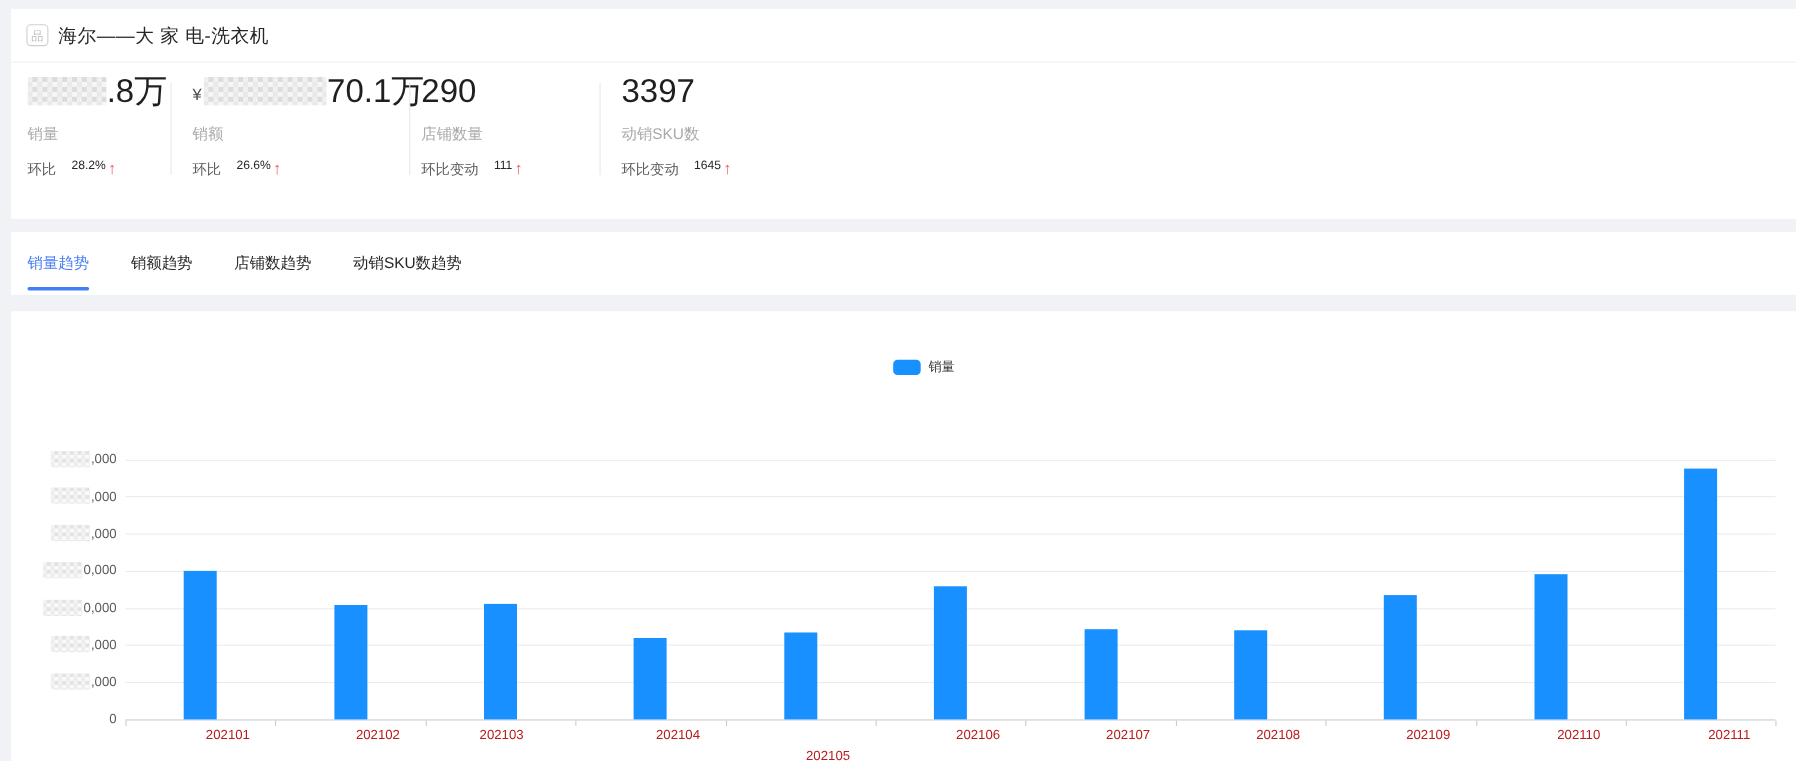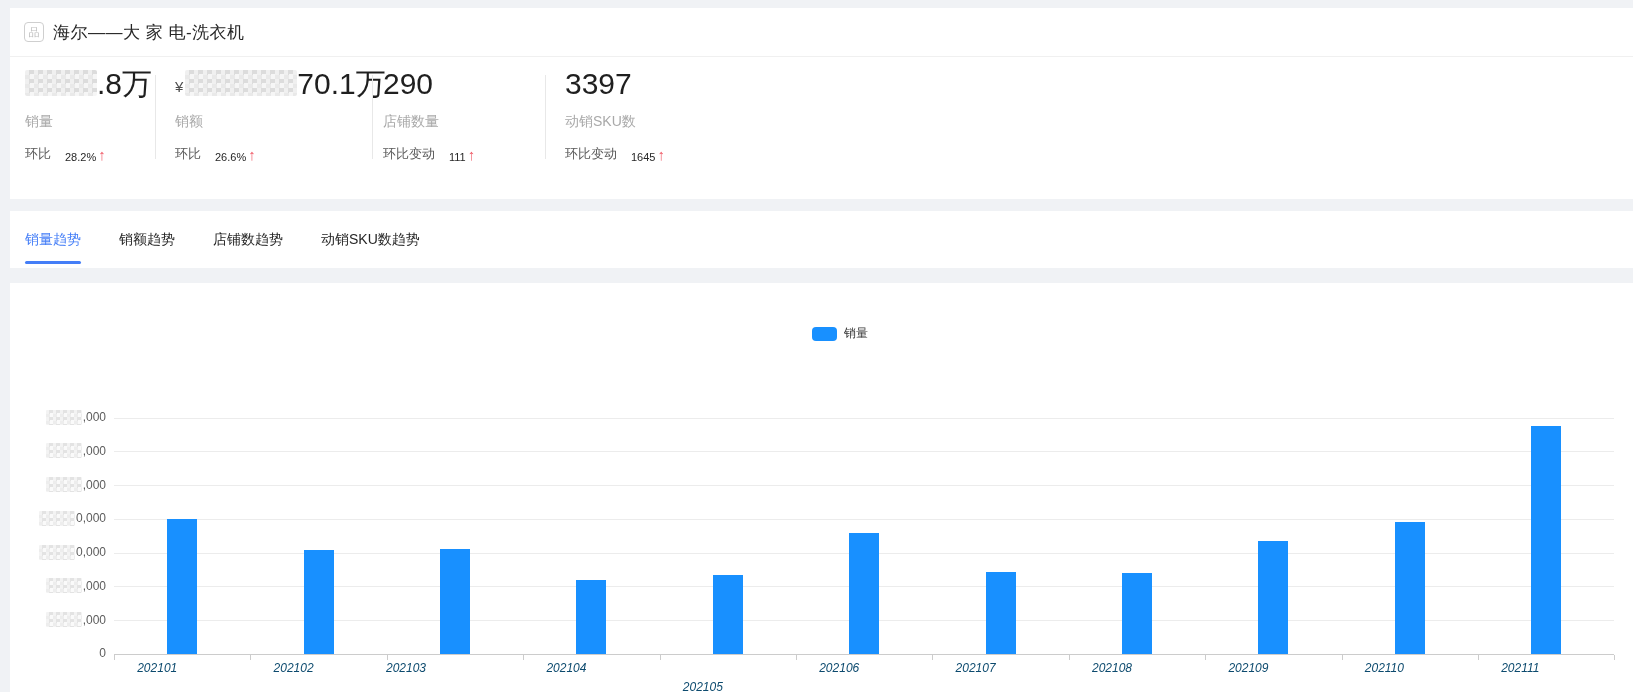--- a/index.html
+++ b/index.html
@@ -12,21 +12,21 @@
   .hdr-row { height:49px; border-bottom:1px solid #f0f0f0; display:flex; align-items:center; padding-left:14px; }
   .brand-ic { width:20px; height:20px; border:1px solid #cfcfcf; border-radius:4px; color:#bdbdbd;
               font-size:11px; display:flex; align-items:center; justify-content:center; margin-right:9px; }
   .title { font-size:17px; color:#262626; letter-spacing:0.5px; }
   .stats { position:relative; height:140px; }
   .stat { position:absolute; top:0; }
   .stat .val { position:absolute; top:10px; left:0; font-size:30px; color:#1f1f1f; white-space:nowrap;
                display:flex; align-items:flex-end; line-height:34px; }
   .stat .cur { font-size:15px; color:#4d4d4d; line-height:28px; margin-right:2px; }
   .stat .lbl { position:absolute; top:56px; left:0; font-size:14px; color:#a9a9a9; white-space:nowrap; }
-  .stat .delta { position:absolute; top:88px; left:0; display:flex; align-items:flex-end; white-space:nowrap; }
+  .stat .delta { position:absolute; top:88px; left:0; display:flex; align-items:flex-start; white-space:nowrap; }
   .delta .dlbl { font-size:13px; color:#595959; margin-right:14px; }
   .delta .dval { font-size:11px; color:#262626; }
   .delta .arr { font-size:15px; color:#f05e6a; margin-left:2px; font-weight:bold; }
   .vdiv { position:absolute; top:18px; width:1px; height:84px; background:#e8e8e8; }
   .mosaic { display:inline-block; height:26px; border-radius:2px; align-self:center; margin-bottom:2px;
             background-image:conic-gradient(#dcdcdc 25%, #f6f6f6 0 50%, #e9e9e9 0 75%, #f0f0f0 0);
             background-size:9px 9px; filter:blur(0.5px); }
   .mosaic.m1 { width:72px; }
   .mosaic.m2 { width:112px; }
 
@@ -44,21 +44,21 @@
   .legend-swatch { width:25px; height:14px; border-radius:4px; background:#1890ff; }
   .legend-label { font-size:12px; color:#333; }
   .gridline { position:absolute; height:1px; background:#ececec; }
   .axisline { position:absolute; height:1px; background:#cccccc; }
   .xtickmark { position:absolute; width:1px; height:5px; background:#cccccc; }
   .ylabel { position:absolute; left:0; width:96px; display:flex; justify-content:flex-end; align-items:center;
             font-size:12px; color:#5c5c5c; white-space:nowrap; }
   .ylabel .mask { display:inline-block; width:36px; height:15px; border-radius:1px; margin-right:1px;
             background-image:conic-gradient(#e3e3e3 25%, #fafafa 0 50%, #ededed 0 75%, #f3f3f3 0);
             background-size:7px 7px; filter:blur(0.4px); }
-  .xlabel { position:absolute; width:90px; text-align:left; font-size:12px; color:#0c4a6e;font-style:italic; }
+  .xlabel { position:absolute; width:90px; text-align:right; font-size:12px; color:#b91c1c; }
   .bar { position:absolute; width:30px; }
 </style>
 </head>
 <body>
 
 <div id="screen">
 
   <div class="card" id="cardA">
     <div class="hdr-row">
       <span class="brand-ic">品</span>

